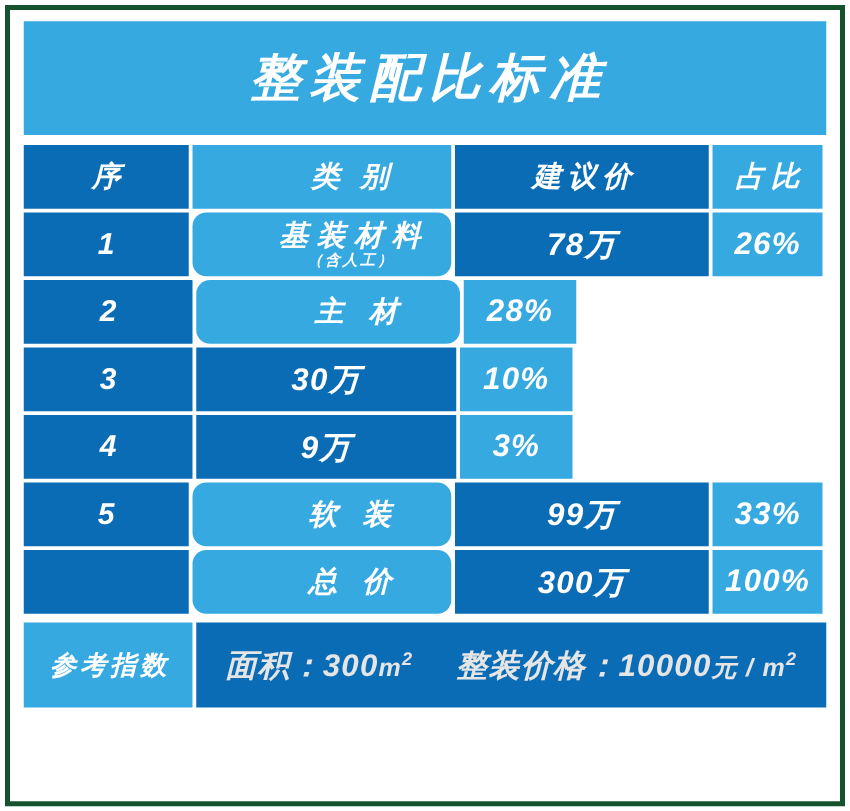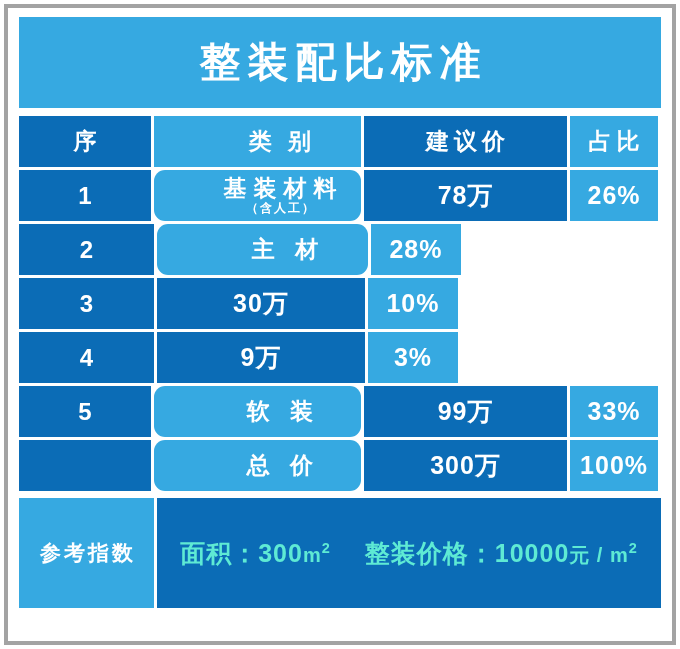--- a/index.html
+++ b/index.html
@@ -21,23 +21,24 @@
     width: 680px;
     height: 649px;
     background: #ffffff;
     box-sizing: border-box;
     padding: 4px;
   }
   .frame-outline {
     box-sizing: border-box;
     width: 100%;
     height: 100%;
-    border: 4px solid #a3a3a3;
+    border: 4px solid #14532d;
     background: #ffffff;
     padding: 9px 11px 11px 11px;
+    font-style: italic;
   }
   .inner {
     box-sizing: border-box;
     width: 100%;
     height: 100%;
     background: #ffffff;
     display: flex;
     flex-direction: column;
   }
 
@@ -130,41 +131,41 @@
     letter-spacing: 1px;
   }
   .total .cat,
   .total .price,
   .total .pct { font-weight: bold; }
 
   
   .footer {
     margin-top: 4px;
     display: flex;
-    height: 110px;
+    height: 68px;
   }
   .footer .f-label {
     box-sizing: border-box;
     width: 135px;
     background: #36a9e1;
     color: #ffffff;
     font-size: 21px;
     font-weight: bold;
     letter-spacing: 3px;
     text-indent: 3px;
     display: flex;
     align-items: center;
     justify-content: center;
     margin-right: 3px;
   }
   .footer .f-value {
     box-sizing: border-box;
     flex: 1;
     background: #0b6cb6;
-    color: #5eead4;
+    color: #e5e5e5;
     font-size: 25px;
     font-weight: bold;
     display: flex;
     align-items: center;
     justify-content: center;
     gap: 34px;
     letter-spacing: 1px;
   }
   .f-item { white-space: nowrap; }
   sup { font-size: 0.58em; vertical-align: super; }

